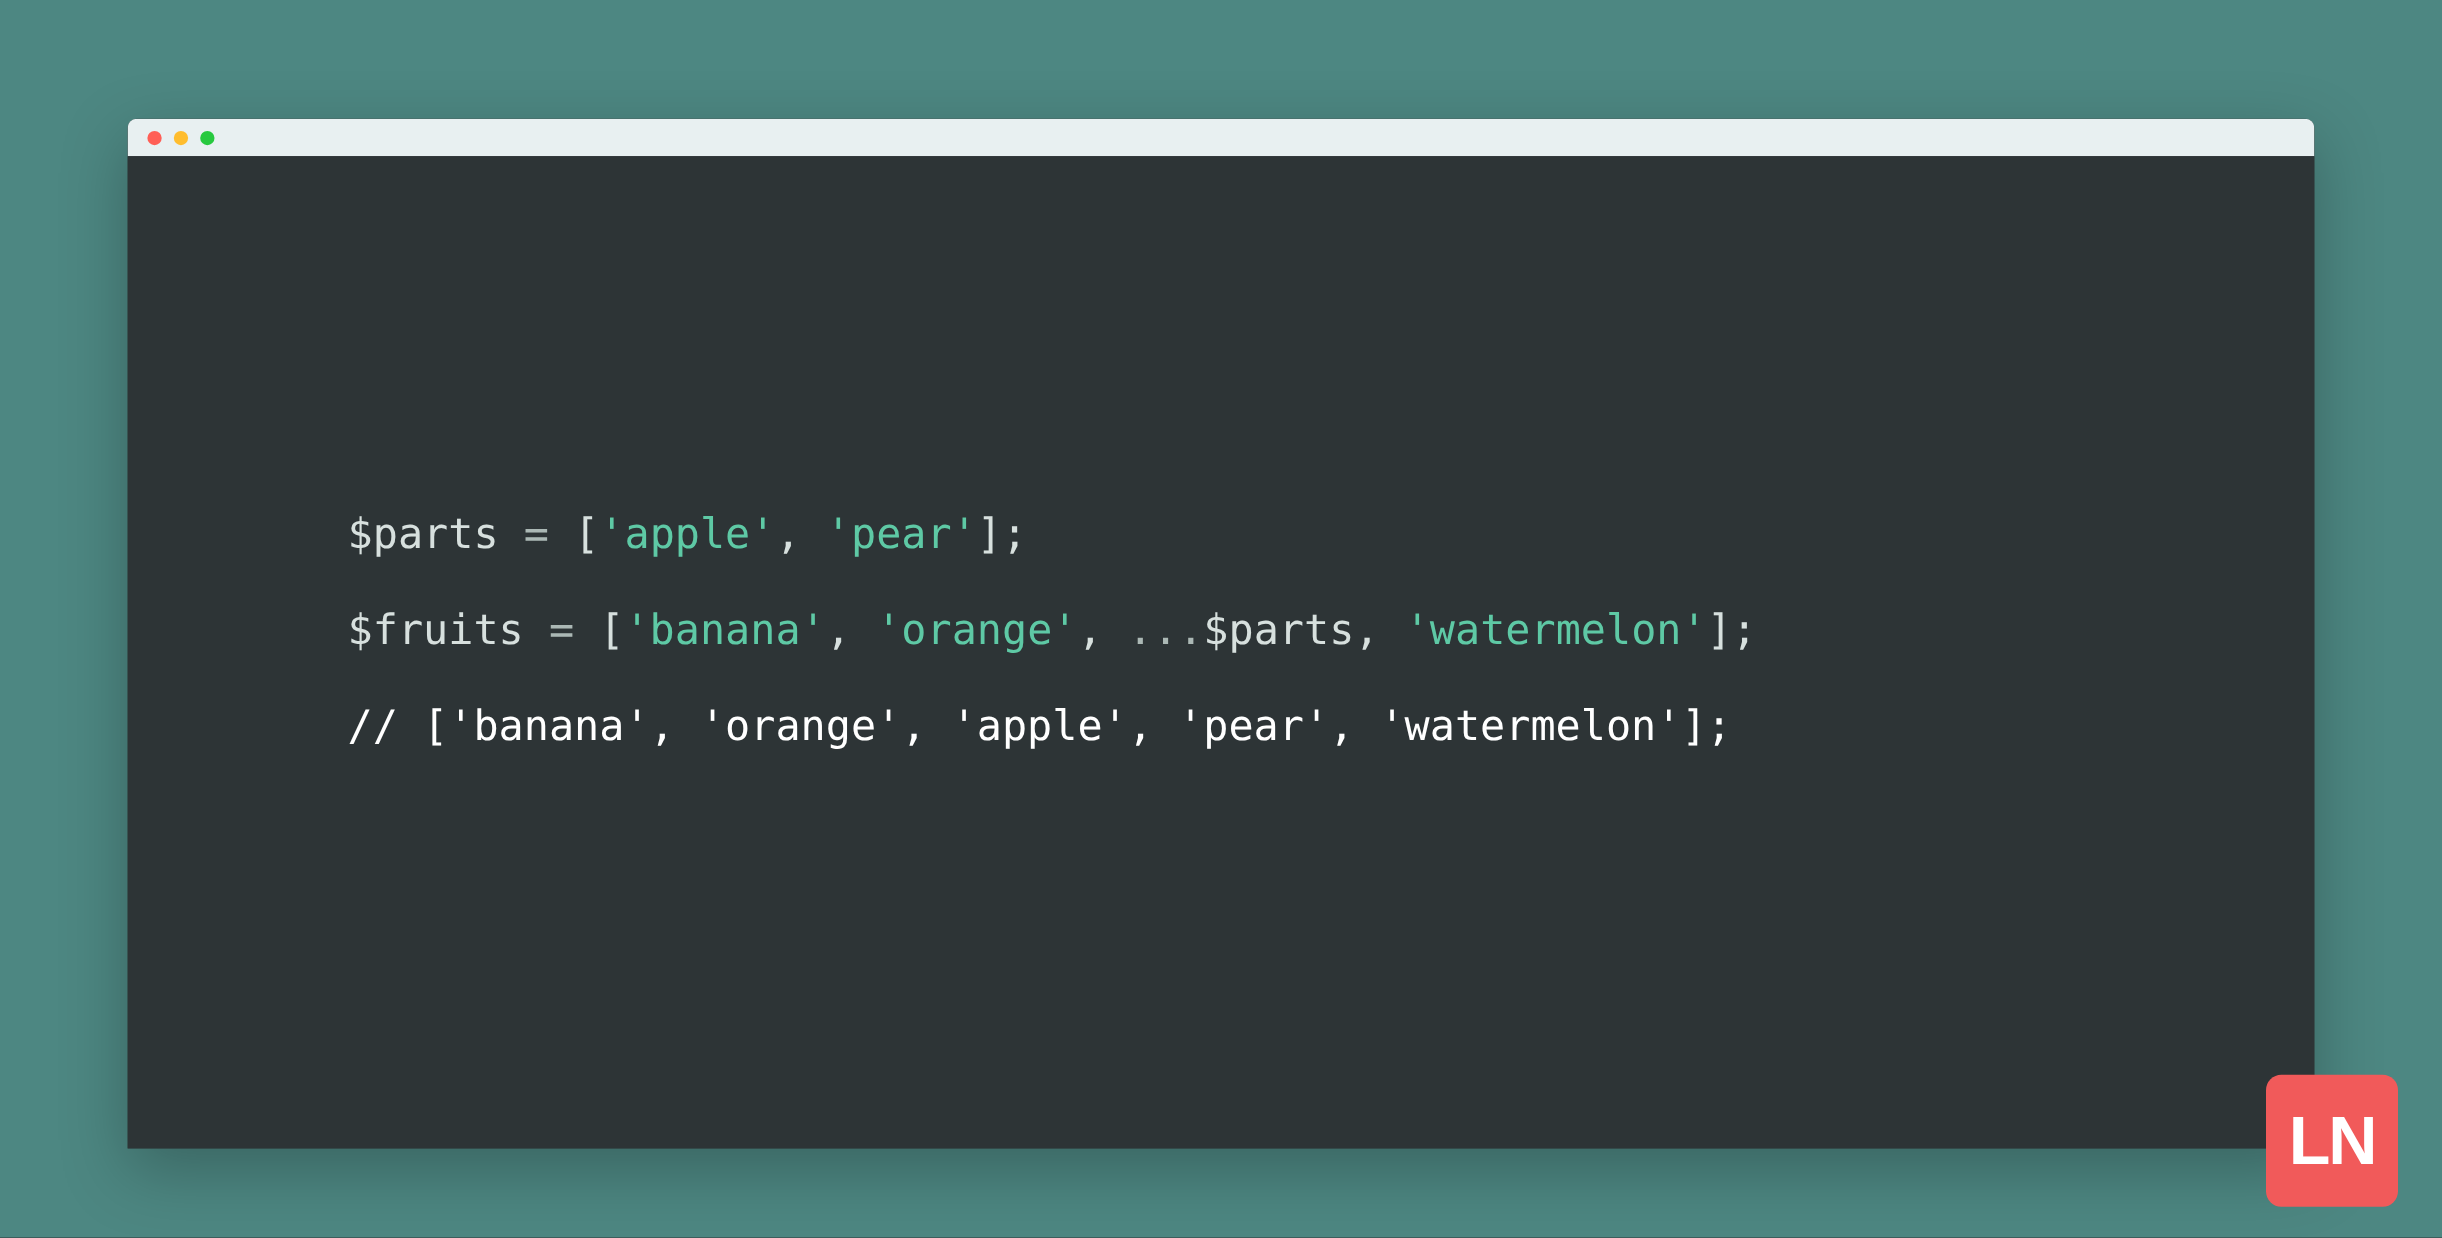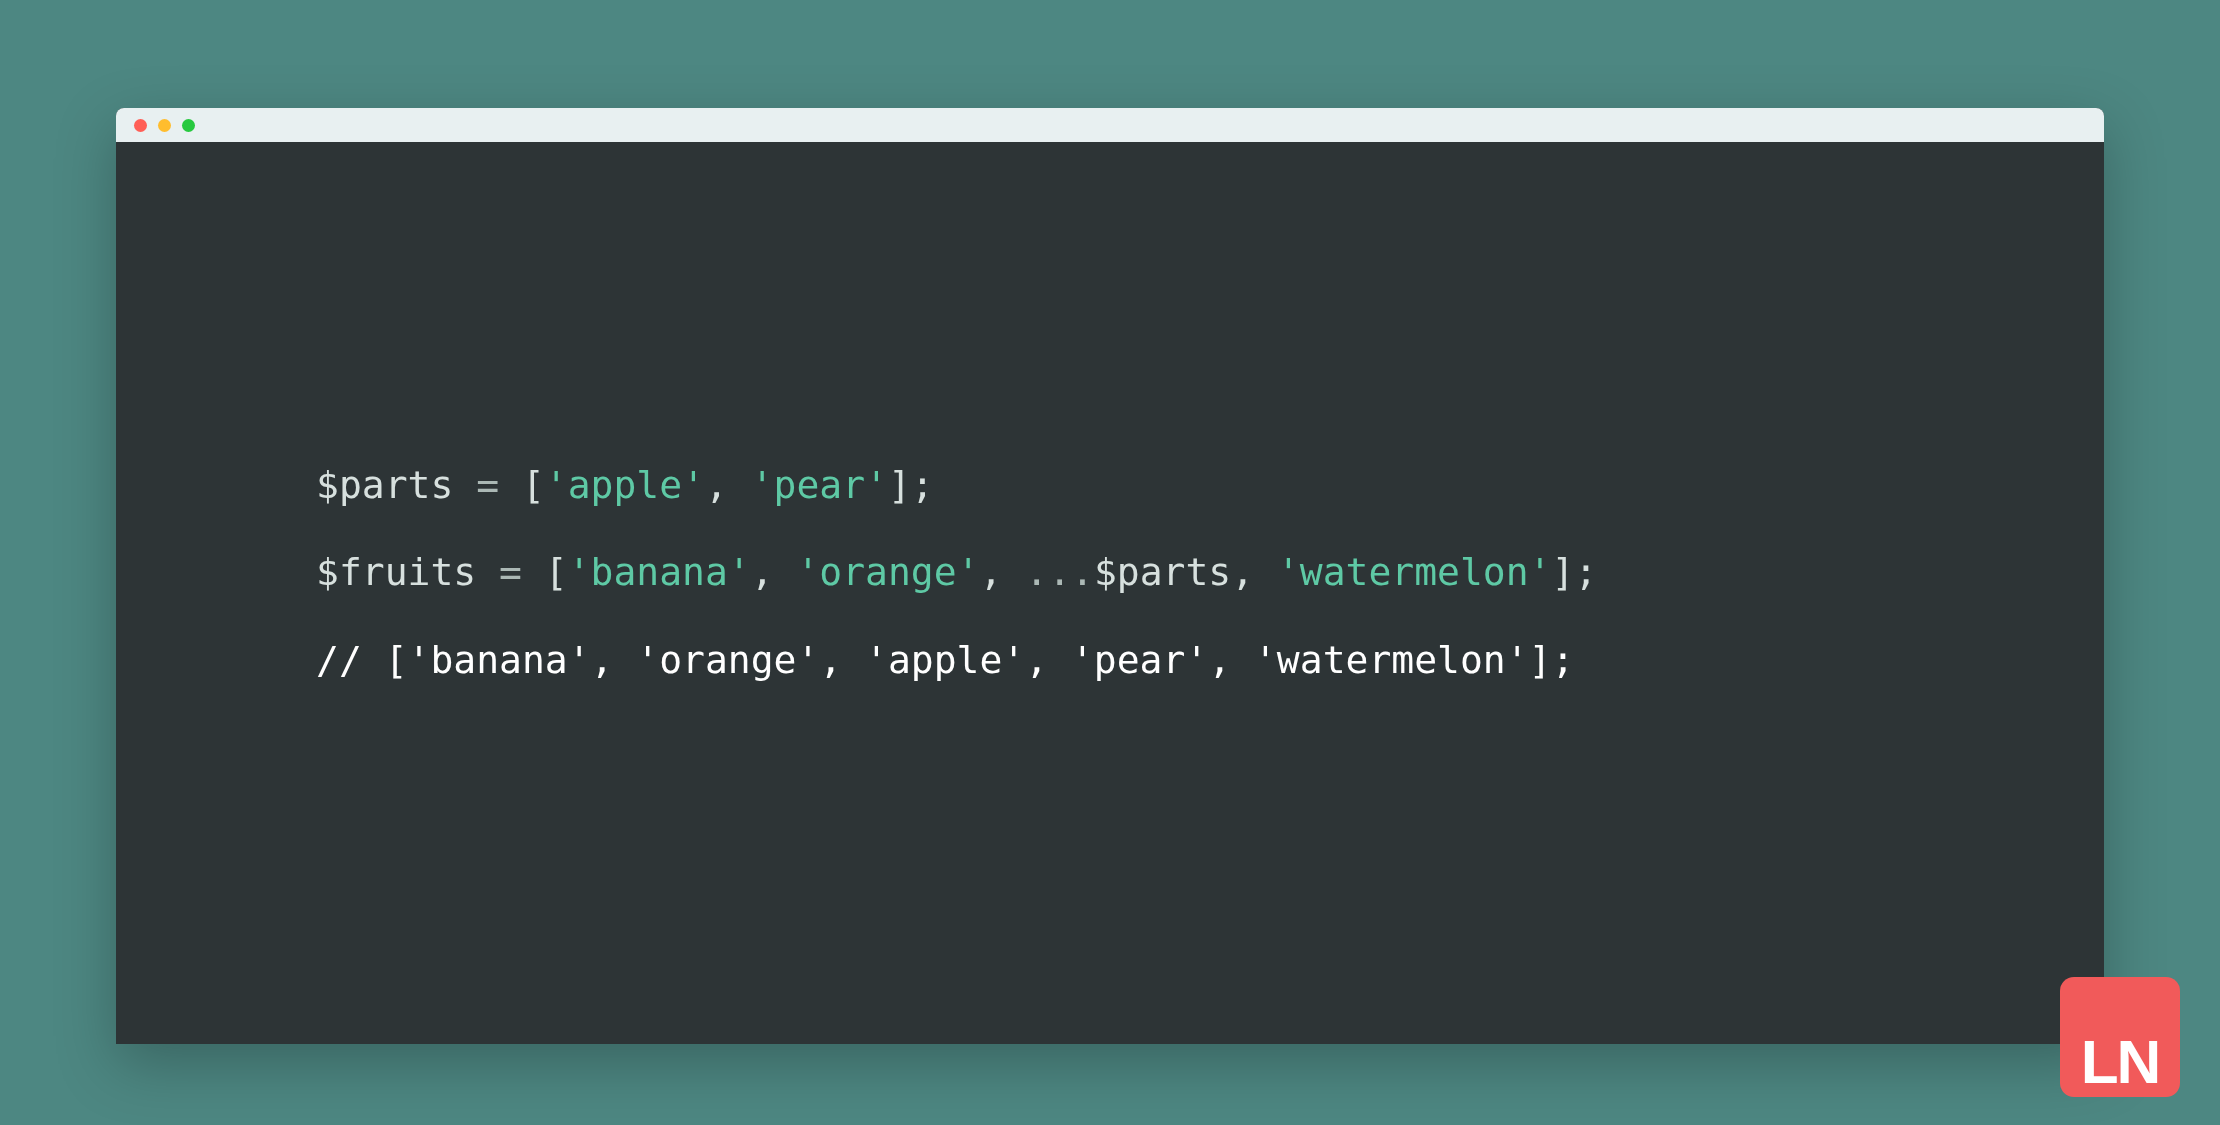--- a/index.html
+++ b/index.html
@@ -62,21 +62,21 @@
     
     .logo-badge {
       position: absolute;
       right: 40px;
       bottom: 28px;
       width: 120px;
       height: 120px;
       background-color: #f15a5a;
       border-radius: 14px;
       display: flex;
-      align-items: flex-end;
+      align-items: center;
       justify-content: center;
       color: #ffffff;
       font-family: Arial, Helvetica, sans-serif;
       font-weight: 700;
       font-size: 62px;
       letter-spacing: -2px;
     }
   </style>
 </head>
 <body>

